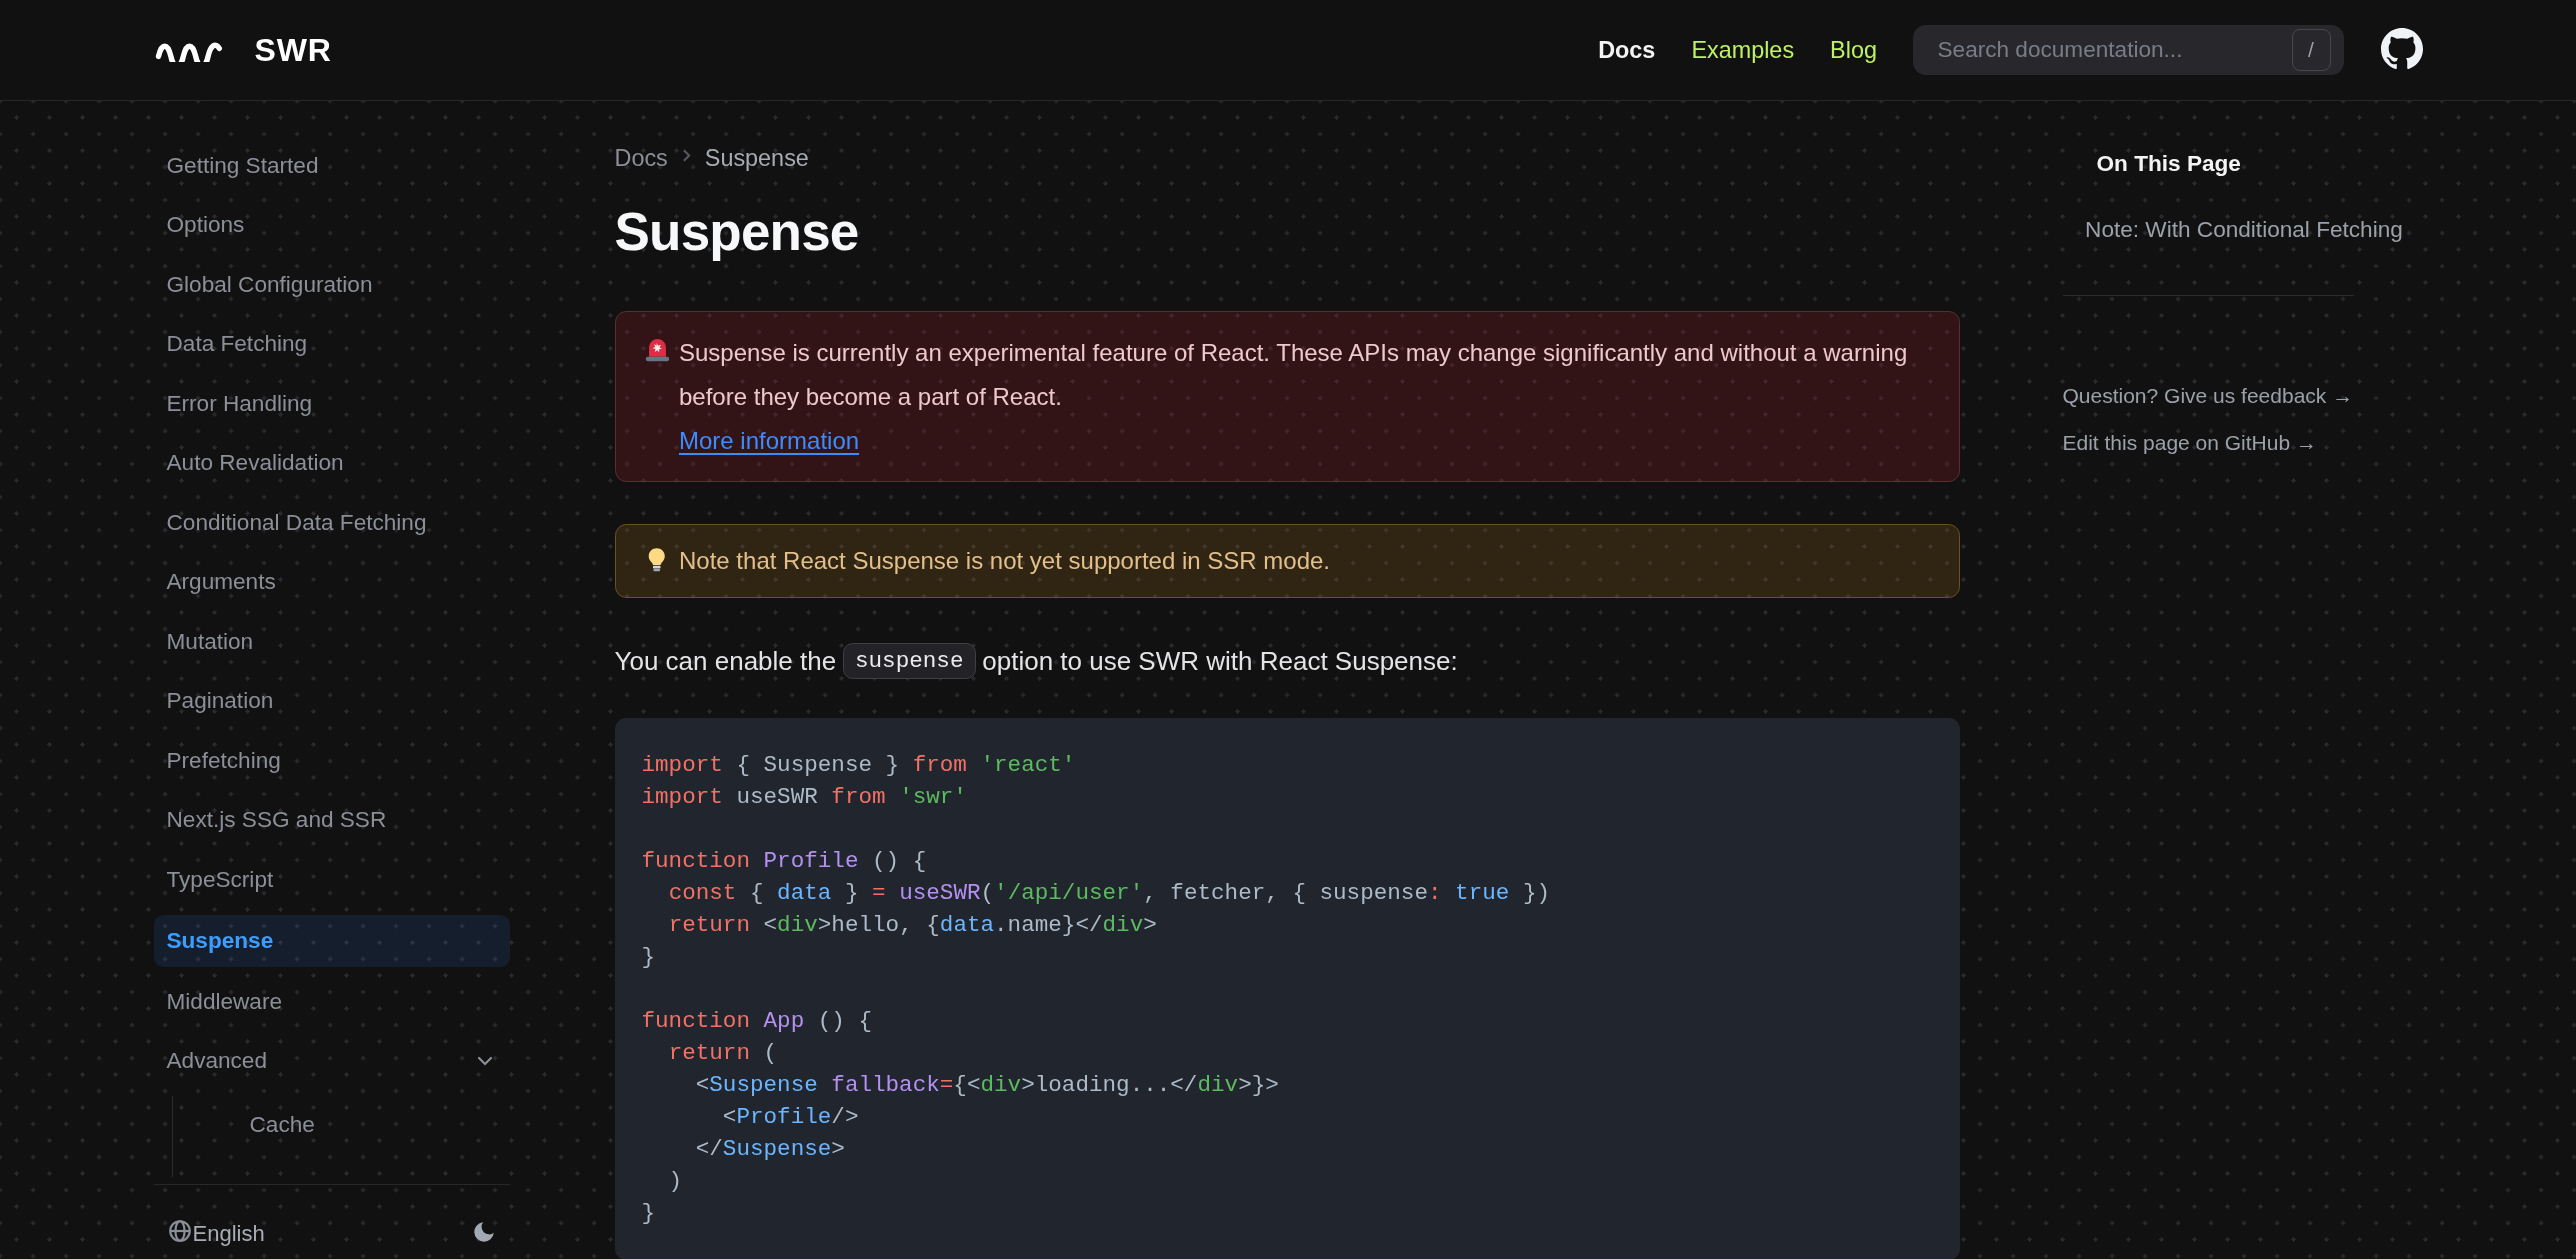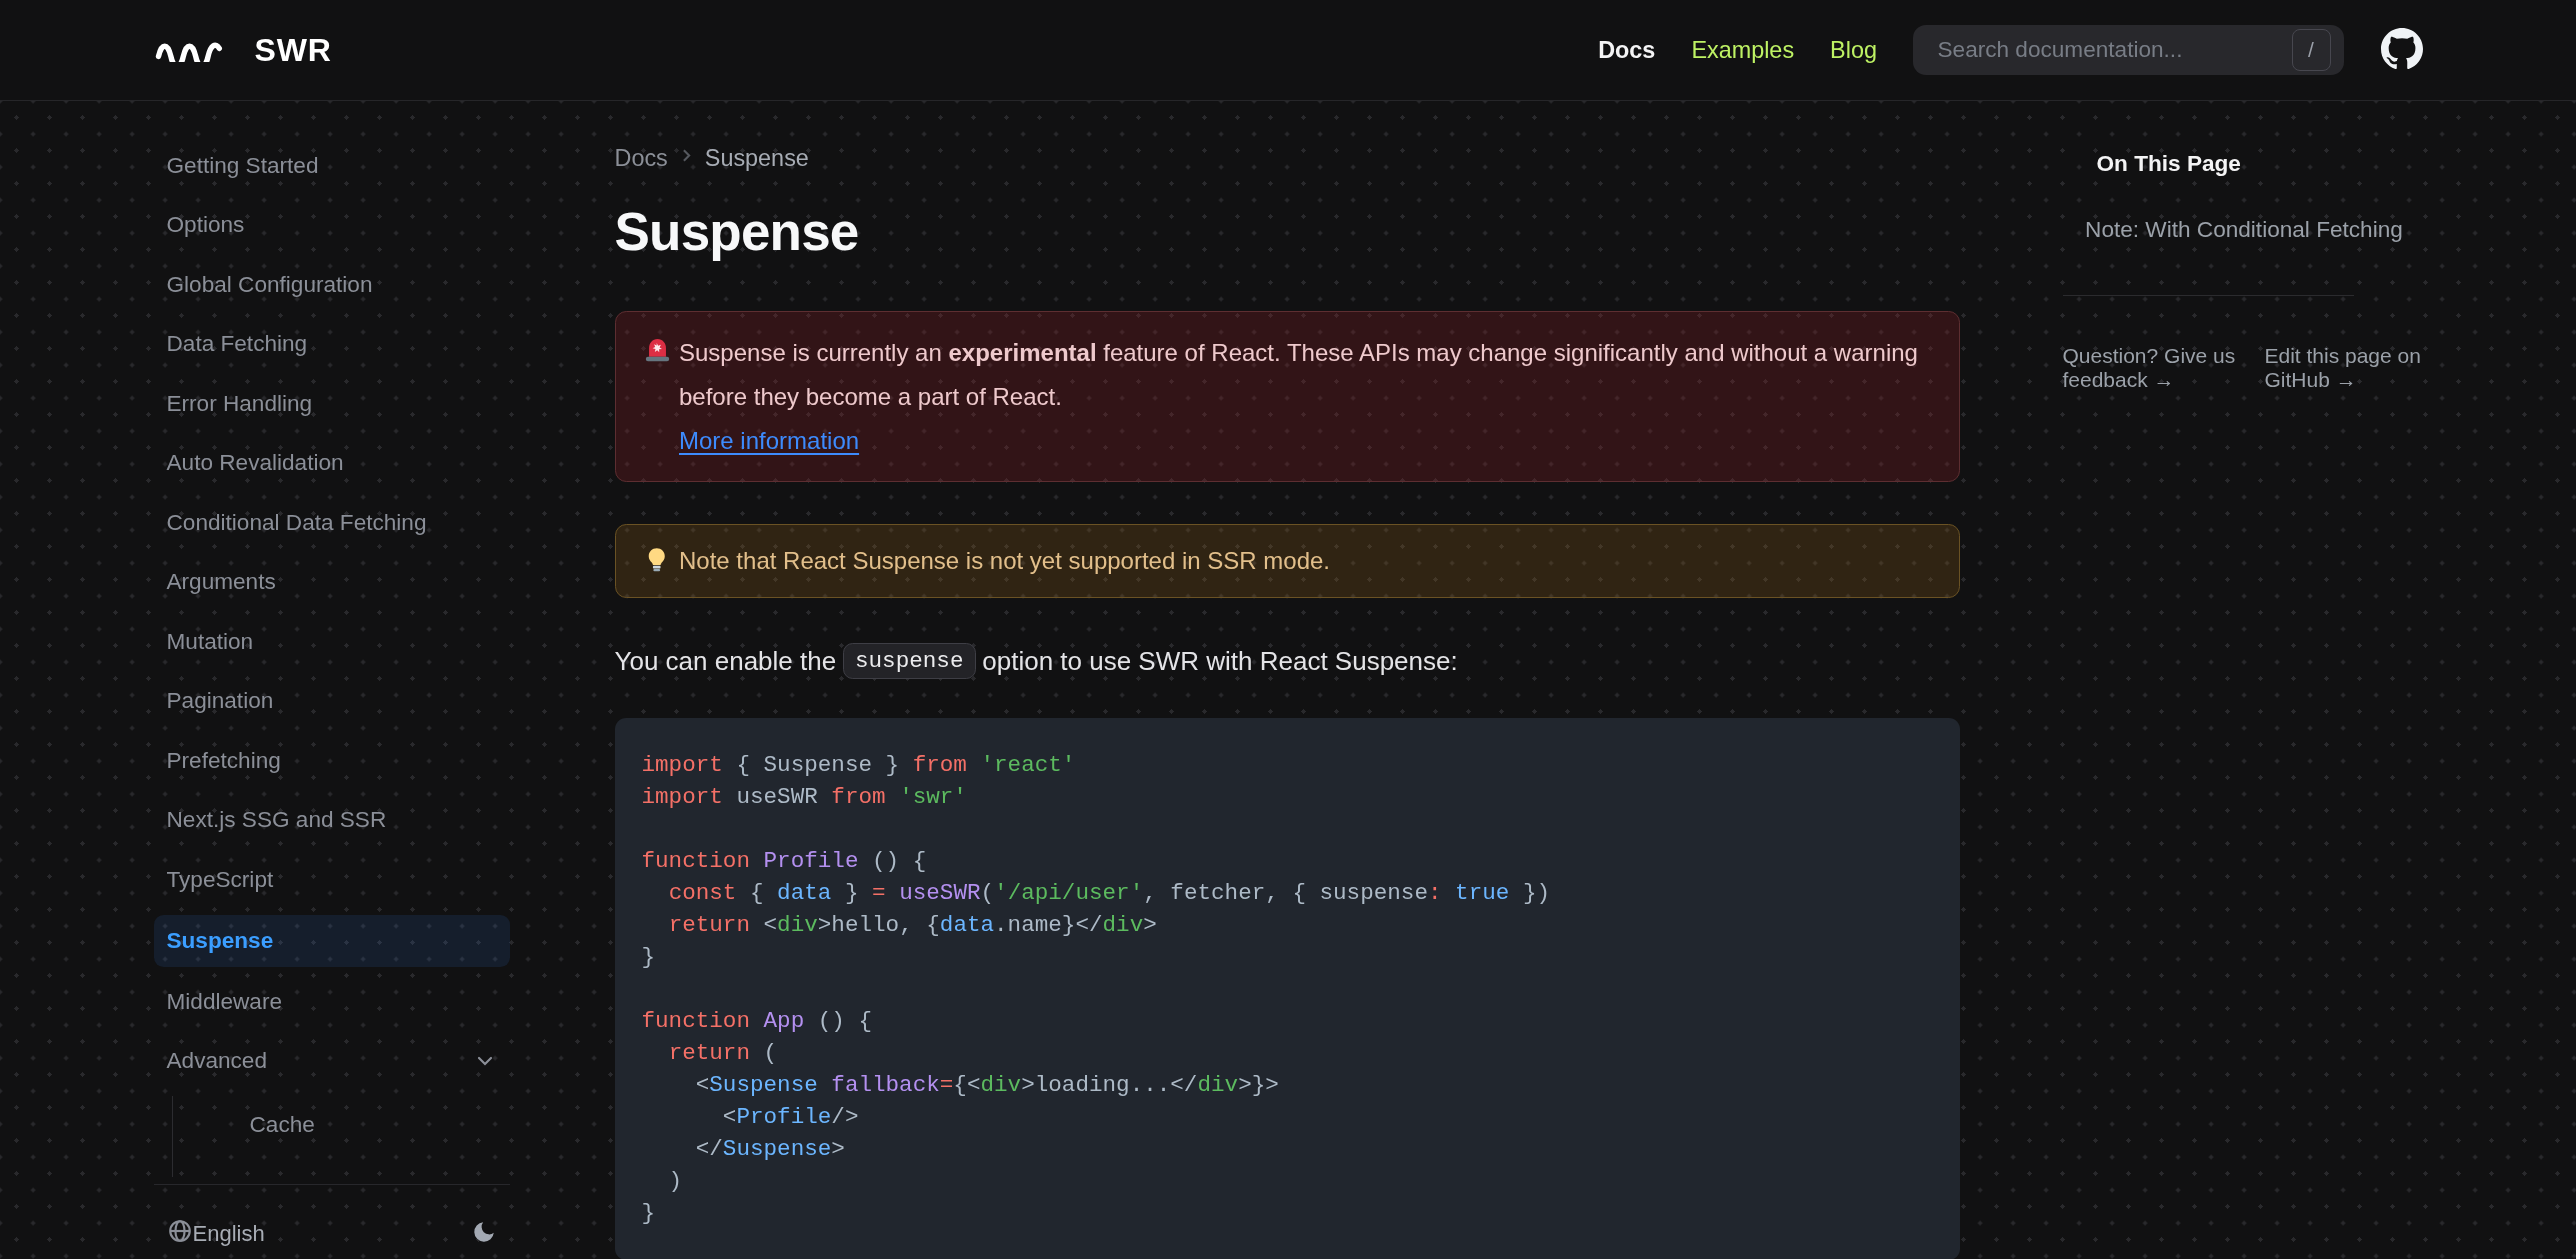--- a/index.html
+++ b/index.html
@@ -51,42 +51,42 @@
   .breadcrumb{display:flex;align-items:center;gap:8px;font-size:23.4px;}
   .bc-docs{color:#8b8f97;cursor:pointer;}
   .bc-current{color:#a7acb4;}
   h1{margin:29px 0 0 0;font-size:53px;font-weight:800;color:#f7f8f9;letter-spacing:-0.8px;}
 
   .callout{border-radius:11.3px;display:flex;margin-top:49px;}
   .callout .ico{flex:none;width:36px;padding-top:3.2px;}
   .callout-error{background:rgba(145,32,38,0.26);border:1.6px solid #5d2e31;
         padding:19.4px 32px 18px 27.5px;}
   .callout-error .body{font-size:24px;line-height:44px;color:#eec9cc;}
-  .callout-error b{font-weight:700;}
+  .callout-error b{font-weight:400;}
   .more-link{color:#3d8bfd;text-decoration:underline;text-underline-offset:4px;cursor:pointer;}
   .callout-note{background:rgba(158,105,22,0.22);border:1.6px solid #6a5224;margin-top:42px;
         padding:18px 32px 18px 27.5px;align-items:center;}
   .callout-note .ico{padding-top:0;}
   .callout-note .body{font-size:24px;color:#e2bf8b;line-height:36px;}
 
   .para{margin-top:45px;font-size:26px;color:#e4e4e7;display:flex;align-items:center;flex-wrap:wrap;}
   .inline-code{font-family:"Liberation Mono",monospace;font-size:22.6px;color:#ececee;
         background:#232327;border:1.6px solid #3e3e45;border-radius:9.7px;
         padding:4px 11.3px;margin:0 6.5px;}
 
   .code-block{margin-top:39px;background:#21262e;border-radius:11.3px;
         padding:34px 32px 27.5px 27px;}
   .code-line{height:32px;white-space:pre;font-family:"Liberation Mono",monospace;font-size:22.6px;}
 
   
   .toc{width:359px;flex:none;margin-left:103px;padding-top:50px;}
   .toc-heading{font-size:22.6px;font-weight:600;color:#f4f4f5;margin-left:34px;}
   .toc-item{margin-top:40px;padding-left:22.6px;font-size:22.6px;color:#9ba1a9;cursor:pointer;}
   .toc-hr{border:none;border-top:1.6px solid #2b2b2e;margin:52px 0 0 0;width:291px;}
-  .toc-links{margin-top:48px;display:flex;flex-direction:row;gap:22.6px;}
+  .toc-links{margin-top:88px;display:flex;flex-direction:column;gap:22.6px;}
   .toc-link{font-size:21px;color:#9ba1a9;cursor:pointer;text-decoration:none;}
 </style>
 </head>
 <body>
 
 <header>
   <div class="container header-inner">
     <a class="logo">
       <span>
         <svg width="85" height="24" viewBox="0 0 42 12" fill="none">

